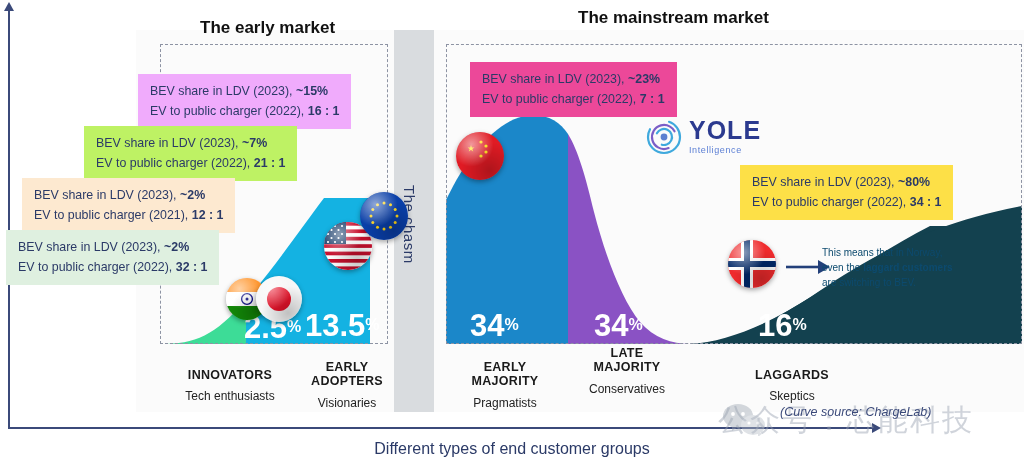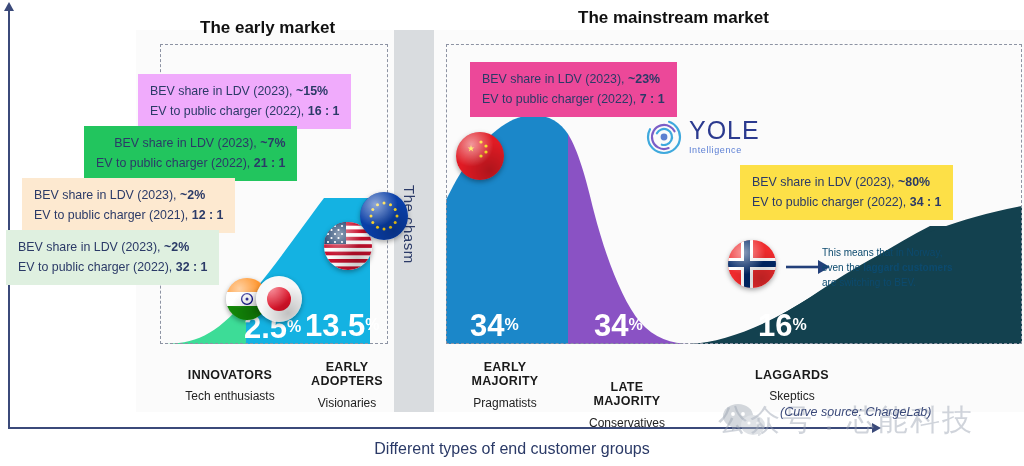--- a/index.html
+++ b/index.html
@@ -85,21 +85,21 @@
   .cat .sub { font-size: 12px; margin-top: 7px; color: #222; }
 
   
   .callout {
     position: absolute; padding: 7px 12px 8px 12px;
     font-size: 12.4px; line-height: 1.62; color: #2b3a67;
     white-space: nowrap;
   }
   .callout b { font-weight: bold; }
   .c-blue   { background: #f0abfc; margin-left: 14px; }
-  .c-pink   { background: #22c55e; text-align: right; }
+  .c-pink   { background: #bef264; }
   .c-peach  { background: #fde9d0; }
   .c-green  { background: #dff0e0; }
   .c-pink2  { background: #ec4899; }
   .c-blue2  { background: #fde047; }
 
   
   .nor-note {
     position: absolute; left: 822px; top: 245px; width: 190px;
     font-size: 10px; line-height: 1.5; color: #0c4a6e;
   }
@@ -112,21 +112,21 @@
   }
   .flag:after{
     content:""; position:absolute; inset:0; border-radius:50%;
     background: radial-gradient(circle at 32% 26%, rgba(255,255,255,.55), rgba(255,255,255,0) 46%),
                 radial-gradient(circle at 70% 80%, rgba(0,0,0,.22), rgba(0,0,0,0) 55%);
   }
 
   
   .yole { position: absolute; left: 646px; top: 118px; display: flex; align-items: center; }
   .yole-word { margin-left: 7px; }
-  .yole-word .w1 { font-size: 25px; font-weight: normal; color: #2b3a8f; letter-spacing: 1px; line-height: 1; }
+  .yole-word .w1 { font-size: 25px; font-weight: bold; color: #2b3a8f; letter-spacing: 1px; line-height: 1; }
   .yole-word .w2 { font-size: 9px; color: #5b7fd4; letter-spacing: .6px; margin-top: 2px; }
 
   
   .source {
     position: absolute; left: 780px; top: 405px;
     font-size: 12.5px; font-style: italic; color: #3b4a7a; white-space: nowrap;
   }
   .watermark {
     position: absolute; left: 718px; top: 400px;
     font-size: 30px; color: rgba(150,160,175,.45);
@@ -222,21 +222,21 @@
   <div class="cat" style="left:288px; top:360px; width:118px;">
     <div class="nm">EARLY
 ADOPTERS</div>
     <div class="sub">Visionaries</div>
   </div>
   <div class="cat" style="left:444px; top:360px; width:122px;">
     <div class="nm">EARLY
 MAJORITY</div>
     <div class="sub">Pragmatists</div>
   </div>
-  <div class="cat" style="left:566px; top:380px; width:122px;">
+  <div class="cat" style="left:566px; top:346px; width:122px;">
     <div class="nm">LATE
 MAJORITY</div>
     <div class="sub">Conservatives</div>
   </div>
   <div class="cat" style="left:716px; top:368px; width:152px;">
     <div class="nm">LAGGARDS</div>
     <div class="sub">Skeptics</div>
   </div>
 
   <div class="callout c-blue" style="left:124px; top:74px;">

